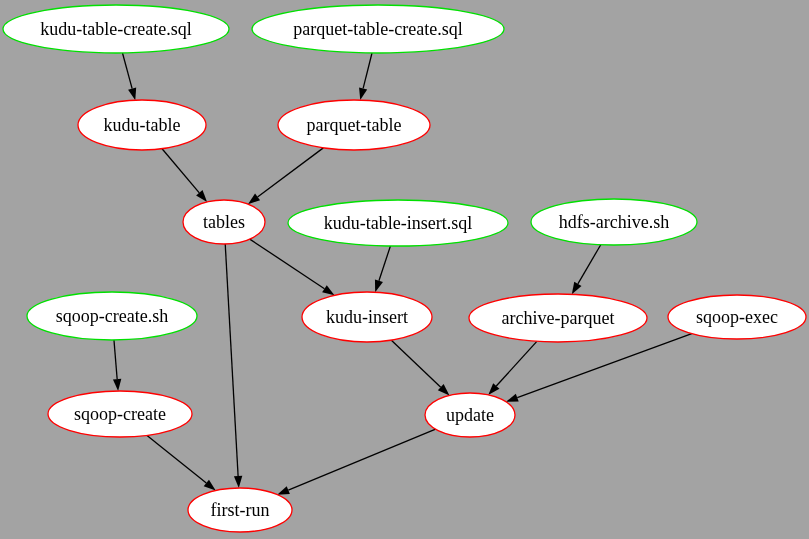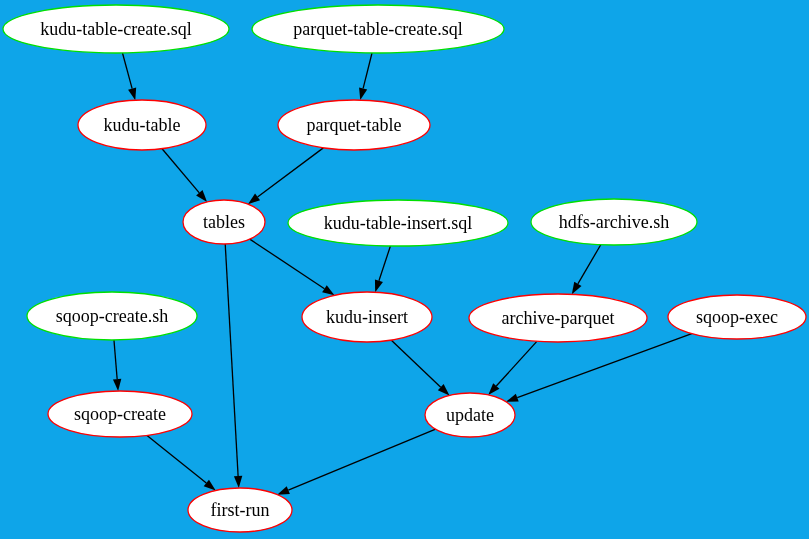--- a/index.html
+++ b/index.html
@@ -4,21 +4,21 @@
 <style>
   html, body {
     margin: 0;
     padding: 0;
     background: #ffffff;
   }
   .stage {
     position: relative;
     width: 809px;
     height: 539px;
-    background: #0ea5e9;
+    background: #a3a3a3;
     overflow: hidden;
   }
   svg {
     display: block;
   }
   .node-label {
     font-family: "Liberation Serif", "DejaVu Serif", serif;
     font-size: 18px;
     fill: #000000;
   }

